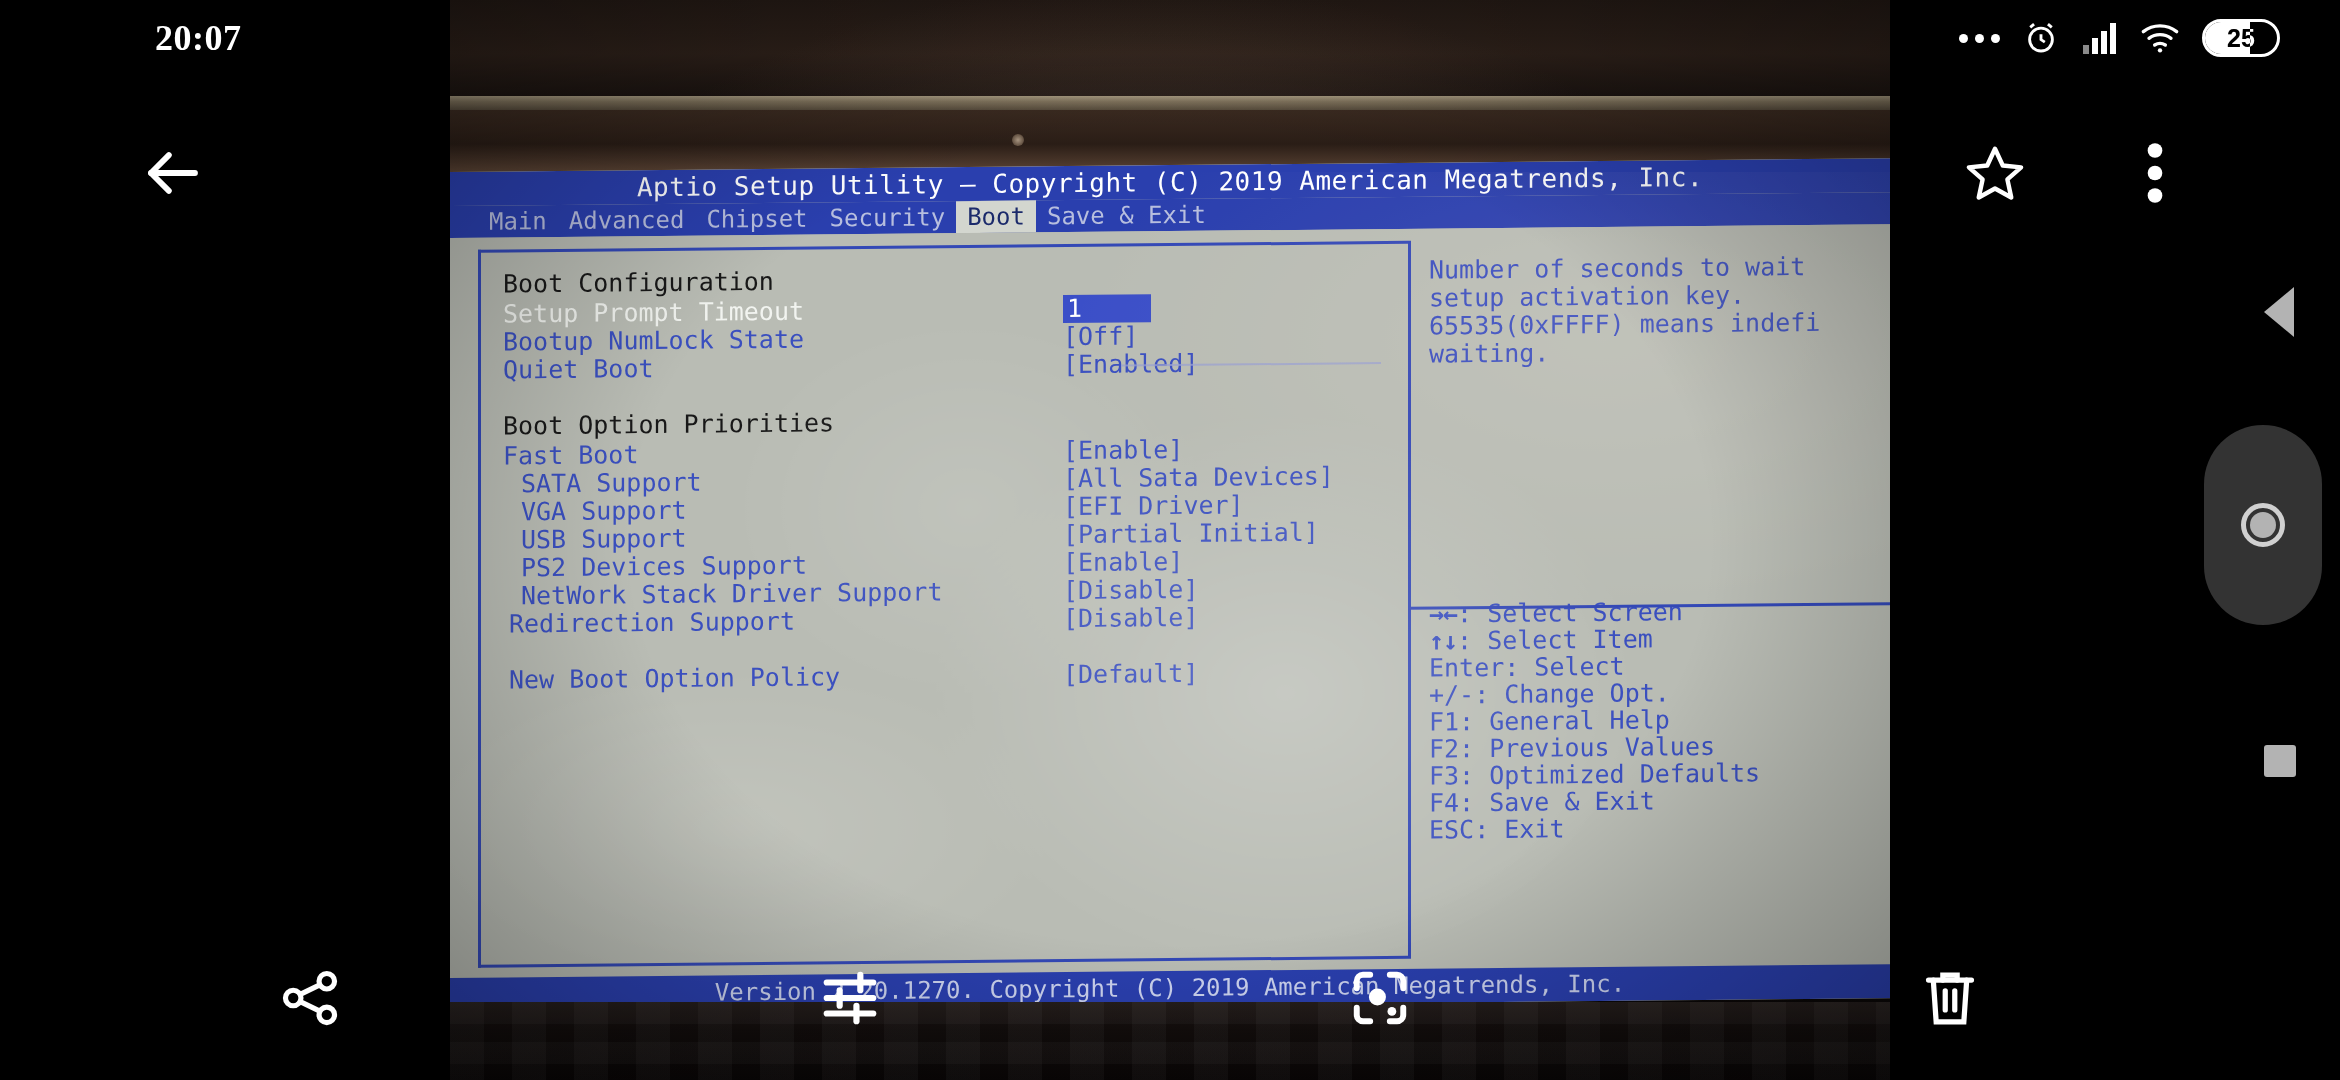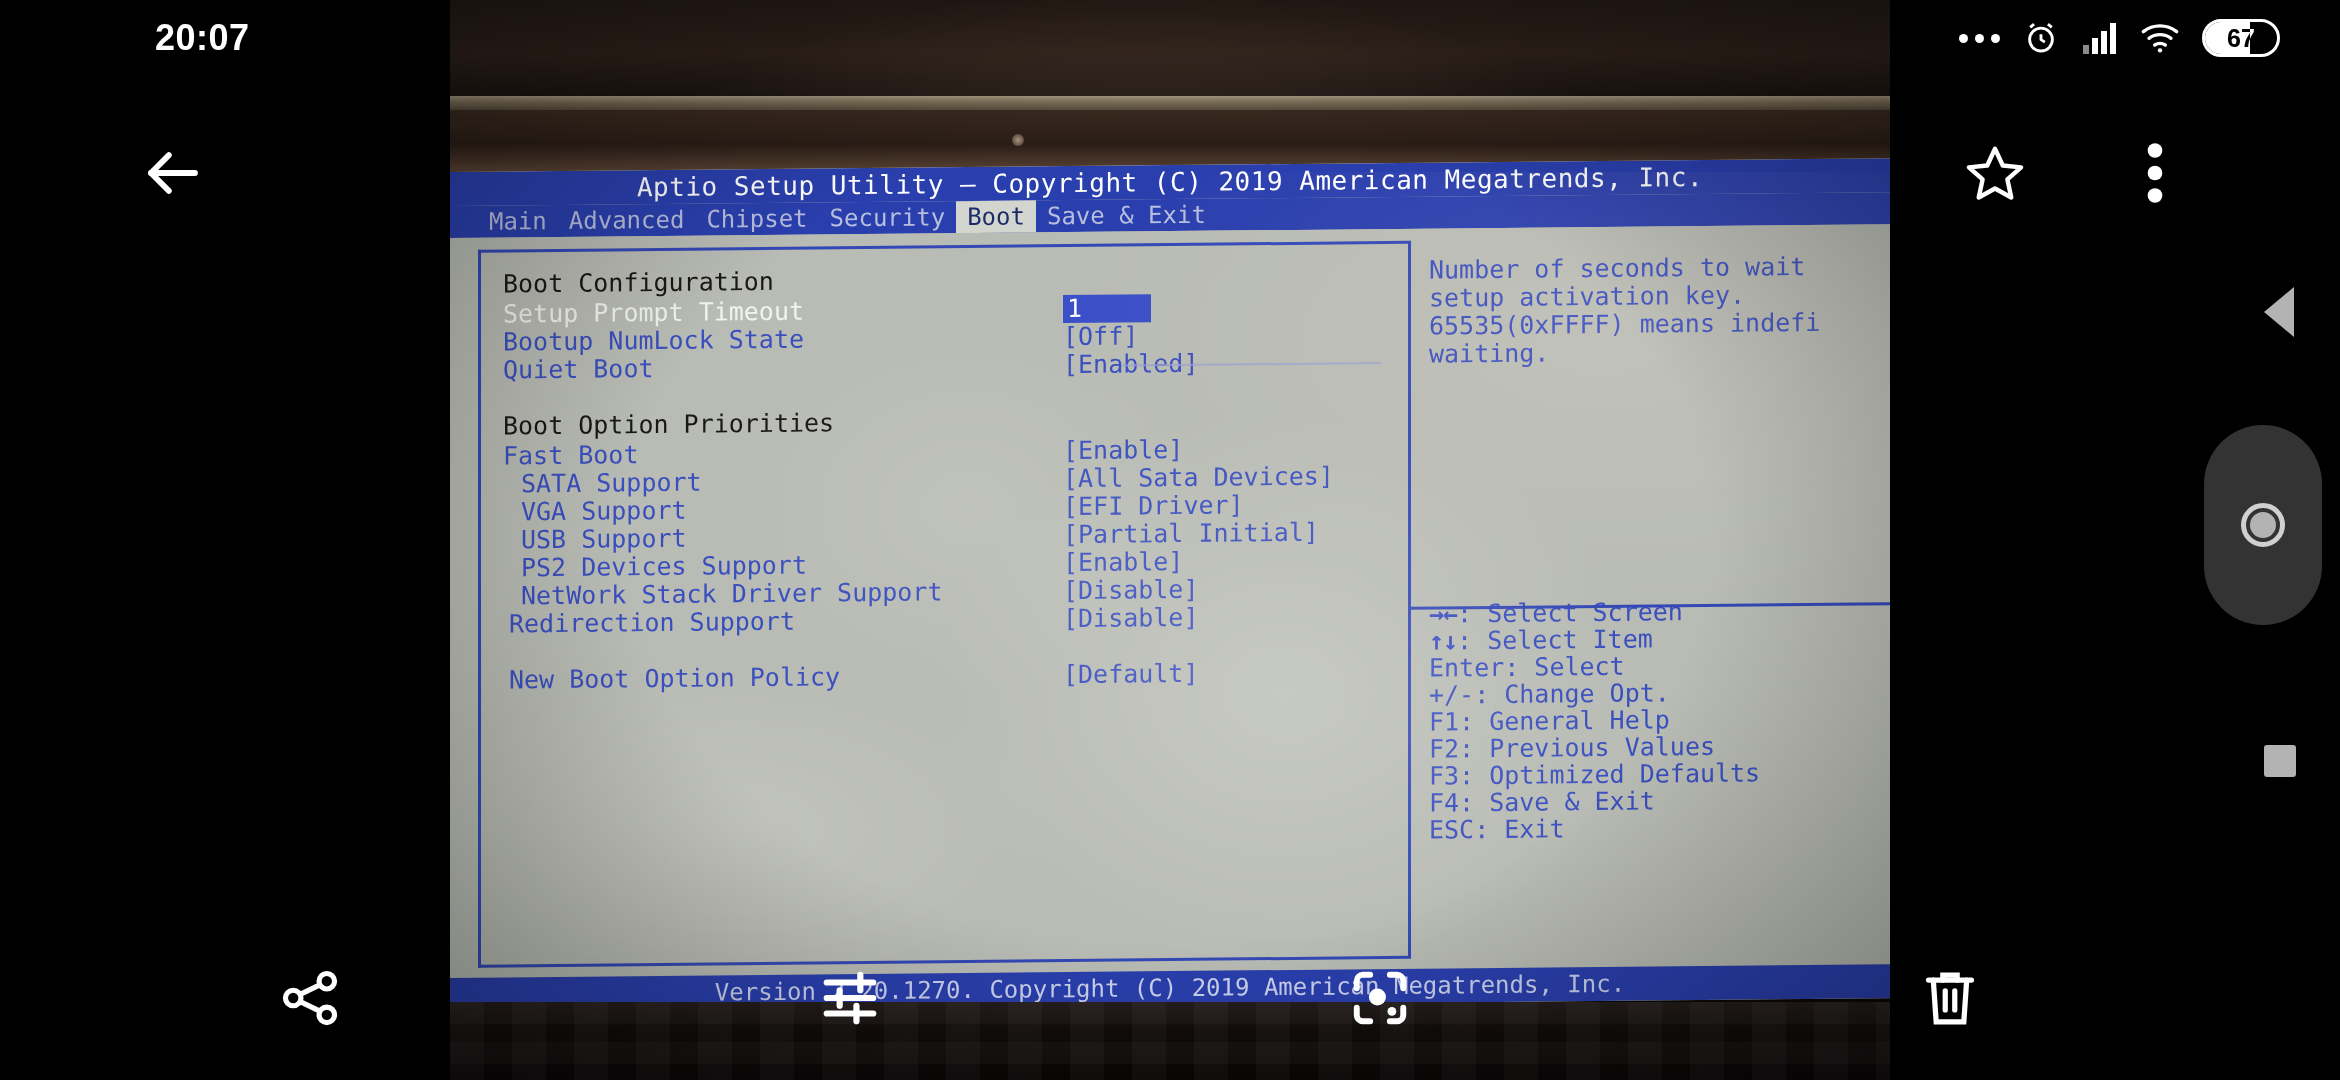--- a/index.html
+++ b/index.html
@@ -210,21 +210,21 @@
   
   .status-bar {
     position: absolute; left: 0; top: 0; width: 2340px; height: 76px;
     display: flex; align-items: center; justify-content: space-between;
     padding: 0 60px;
     color: #fff;
     z-index: 40;
   }
   .status-time {
     font-size: 36px;
-    font-family: Liberation Sans, sans-serif;
+    font-family: Liberation Serif, serif;
     font-weight: bold;
     letter-spacing: .5px;
     margin-left: 95px;
   }
   .status-icons { display: flex; align-items: center; gap: 22px; }
   .dots-h { display: flex; gap: 7px; align-items: center; }
   .dots-h i { width: 9px; height: 9px; border-radius: 50%; background: #fff; display: block; }
 
   .battery {
     display: flex; align-items: center; justify-content: flex-start;
@@ -443,21 +443,21 @@
         <svg width="40" height="32" viewBox="0 0 24 18" fill="none" stroke="#fff" stroke-width="2" stroke-linecap="round">
           <path d="M2 5.2A16 16 0 0 1 22 5.2"></path>
           <path d="M5.4 9.2A11 11 0 0 1 18.6 9.2"></path>
           <path d="M8.8 13.2A6 6 0 0 1 15.2 13.2"></path>
           <circle cx="12" cy="16.4" r="1.3" fill="#fff" stroke="none"></circle>
         </svg>
       </span>
 
       <span class="battery">
         <span class="fill"></span>
-        <span class="pct">67</span>
+        <span class="pct">25</span>
       </span>
     </div>
   </div>
 
   <div class="top-actions">
     <div class="icon-btn" id="back-btn">
       <span>
         <svg width="66" height="66" viewBox="0 0 24 24" fill="none" stroke="#fff" stroke-width="2.1" stroke-linecap="round" stroke-linejoin="round">
           <path d="M20 12H4"></path>
             <path d="M10.5 5.5 4 12l6.5 6.5"></path>

